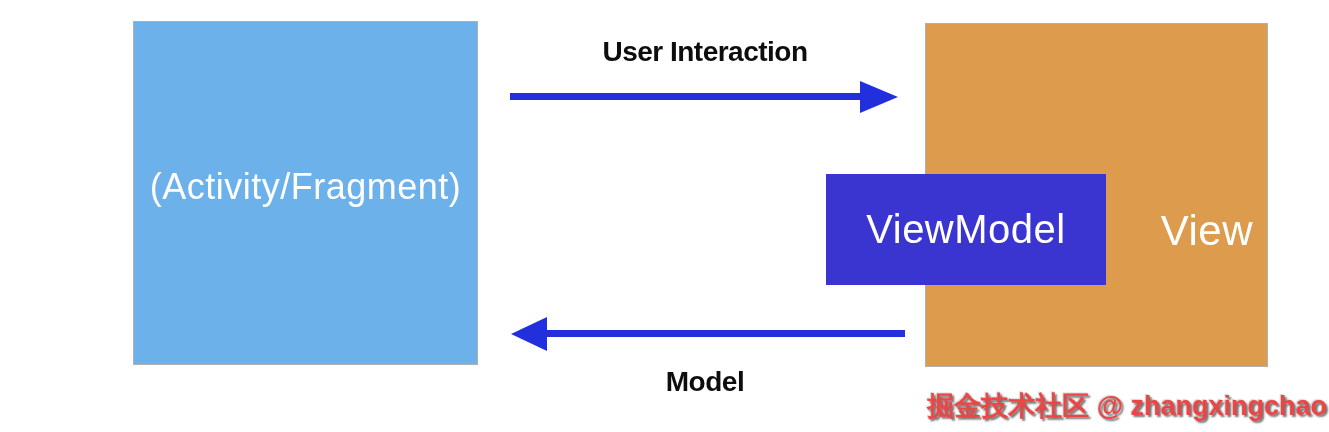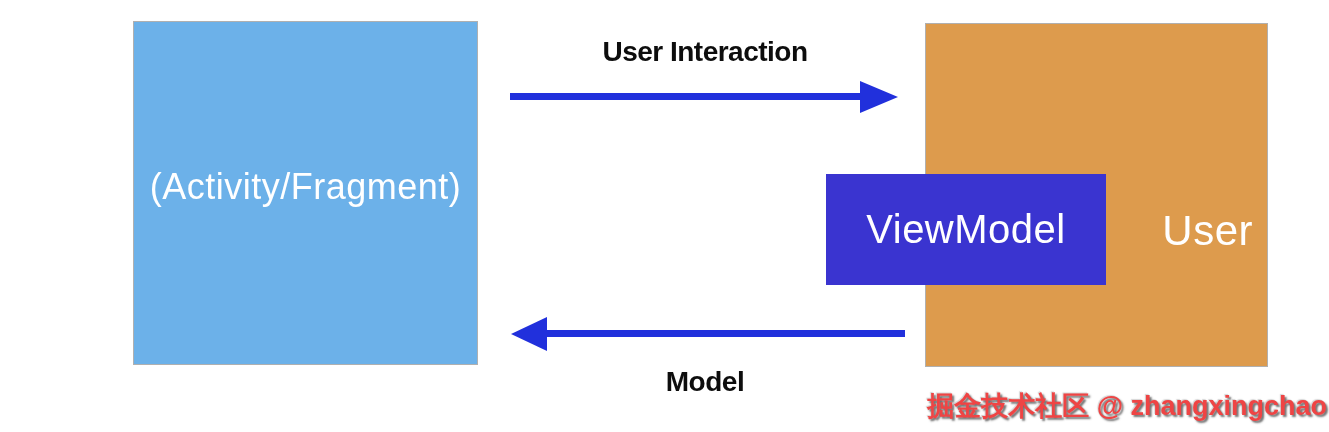--- a/index.html
+++ b/index.html
@@ -161,21 +161,21 @@
 
 <div class="stage">
 
   <div class="box view-box">
     <div class="inner">
       <div class="view-sub-label">(Activity/Fragment)</div>
     </div>
   </div>
 
   <div class="box model-box">
-    <div class="model-label">User</div>
+    <div class="model-label">View</div>
   </div>
 
   <div class="box viewmodel-box">
     <div class="viewmodel-label">ViewModel</div>
   </div>
 
   <div class="flow-label ui-label">User Interaction</div>
   <div class="arrow-line ui-arrow-line"></div>
   <div class="ui-arrow-head"></div>
 

